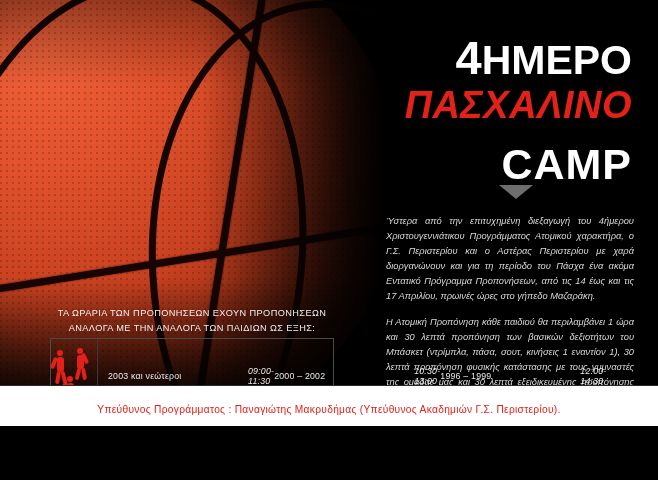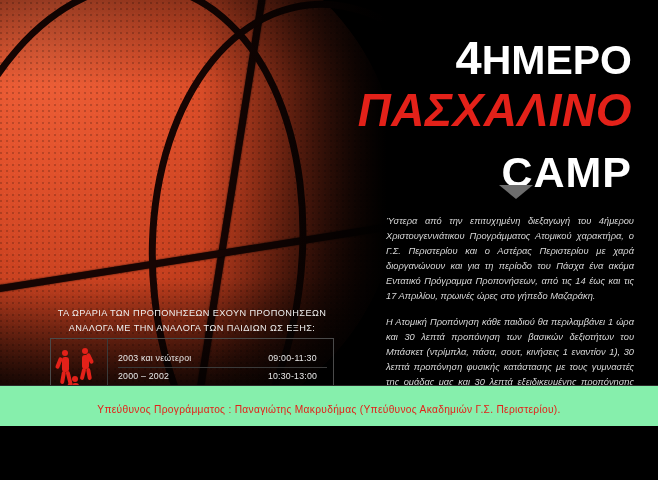--- a/index.html
+++ b/index.html
@@ -111,21 +111,21 @@
     font-weight: bold;
     letter-spacing: 0px;
     line-height: 1.02;
     color: #ffffff;
   }
   .title-line1 .num {
     font-size: 47px;
   }
   .title-line2 {
     margin-top: 4px;
-    font-size: 46px;
+    font-size: 38px;
     font-weight: bold;
     font-style: italic;
     color: #e32119;
     line-height: 1.05;
     letter-spacing: 0.5px;
   }
   .title-line3 {
     margin-top: 16px;
     font-size: 43px;
     font-weight: bold;
@@ -198,48 +198,49 @@
   }
   
   .fig.head { width: 6px; height: 6px; border-radius: 50%; }
   .fig.body { width: 7px; border-radius: 3px; }
   .fig.leg  { width: 4px; border-radius: 2px; }
   .fig.arm  { width: 4px; border-radius: 2px; }
 
   .table-cell {
     flex: 1;
     display: flex;
-    flex-direction: column;
+    flex-direction: row;
     justify-content: center;
     padding: 4px 6px 4px 10px;
   }
   .trow {
     display: flex;
     align-items: center;
     font-size: 8.8px;
     color: #e8e8e8;
     padding: 3.5px 0;
     border-bottom: 1px solid #3a3a3a;
     letter-spacing: 0.2px;
   }
   .trow:last-child { border-bottom: none; }
   .trow .years { width: 118px; }
-  .trow .hours { flex: 1; text-align: center; padding-left: 22px; }
+  .trow .hours { flex: 1; text-align: left; padding-left: 22px; font-style: italic; }
 
   
   .footer {
     position: absolute;
     left: 0;
     bottom: 0;
     width: 658px;
     height: 46px;
-    background: #86efac;
+    background: #ffffff;
     display: flex;
     align-items: center;
     justify-content: center;
+    text-decoration: underline;
   }
   .footer-rule-top {
     position: absolute;
     left: 0; bottom: 46px;
     width: 658px; height: 1px;
     background: #2a2a2a;
   }
   .footer-text {
     font-size: 10.2px;
     color: #e32119;

